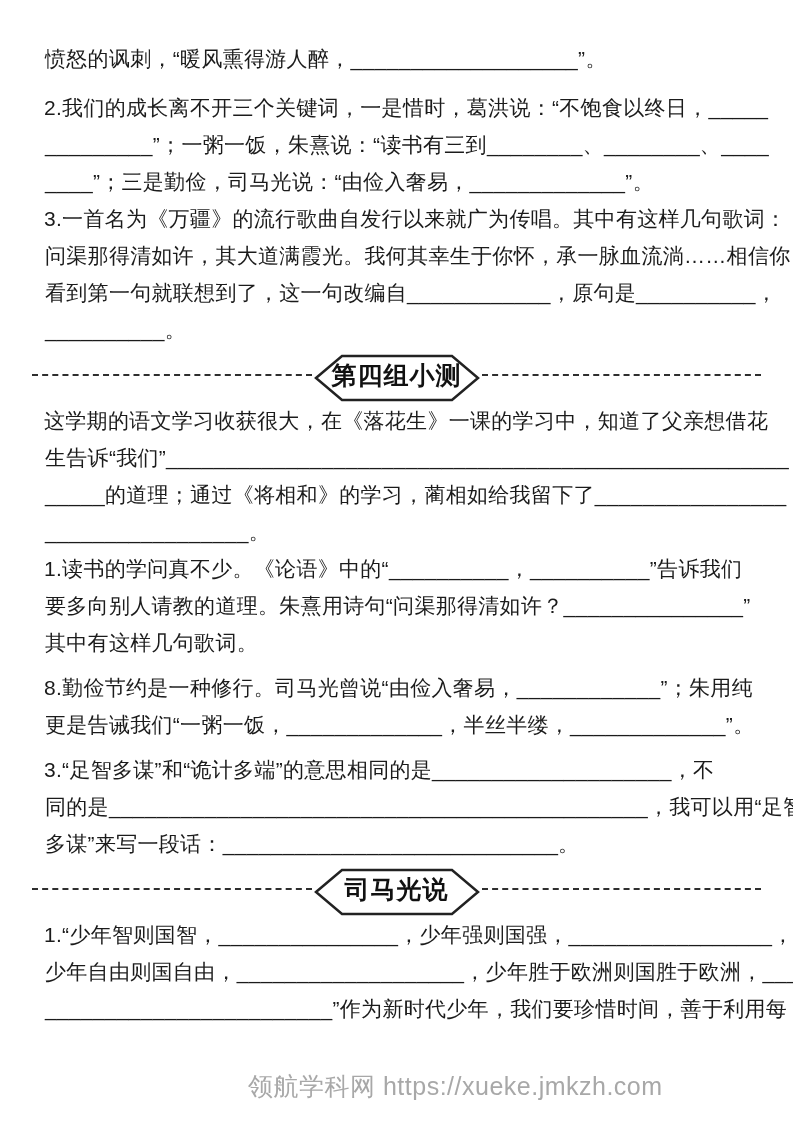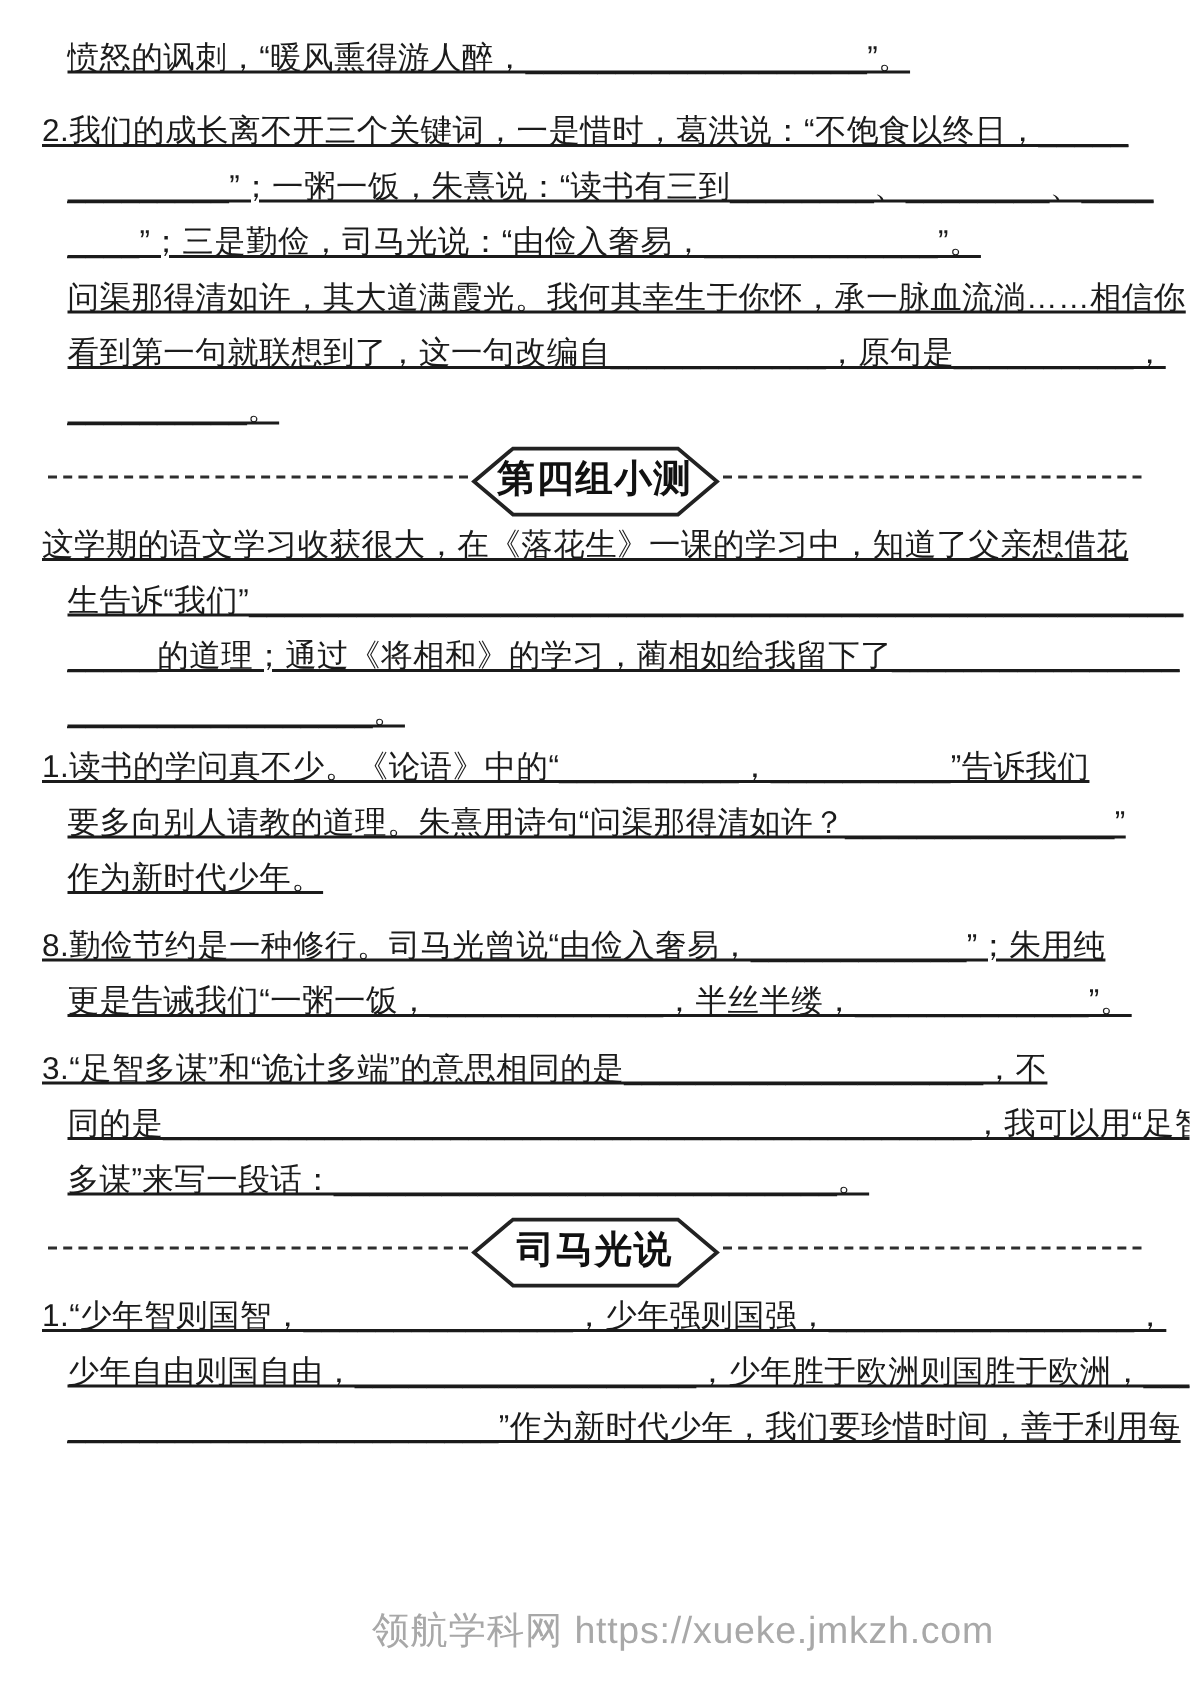--- a/index.html
+++ b/index.html
@@ -6,32 +6,31 @@
   body {
     width: 793px;
     height: 1122px;
     background: #ffffff;
     font-family: "Liberation Sans", sans-serif;
     color: #1b1b1b;
     position: relative;
     overflow: hidden;
   }
   .page {
-    padding-top: 20px;
+    padding-top: 40px;
     width: 793px;
-    text-decoration: underline;
   }
   .line {
     font-size: 21px;
     line-height: 37px;
     white-space: nowrap;
     overflow: hidden;
     letter-spacing: 0.3px;
   }
-  .ind-a { padding-left: 28px; }   
+  .ind-a { padding-left: 28px; margin-left: 16px; }   
   .ind-b { padding-left: 45px; }   
   .gap-lg { margin-top: 12px; }
   .gap-sm { margin-top: 8px; }
 
   .divider {
     display: flex;
     align-items: center;
     height: 46px;
     margin: 4px 0;
     padding: 0 32px;
@@ -73,20 +72,21 @@
 </style>
 </head>
 <body>
 
 <div class="page">
 
   <div class="line ind-b">愤怒的讽刺，“暖风熏得游人醉，___________________”。</div>
   <div class="line ind-a gap-lg">2.我们的成长离不开三个关键词，一是惜时，葛洪说：“不饱食以终日，_____</div>
   <div class="line ind-b">_________”；一粥一饭，朱熹说：“读书有三到________、________、____</div>
   <div class="line ind-b">____”；三是勤俭，司马光说：“由俭入奢易，_____________”。</div>
+  <div class="line ind-a">3.一首名为《万疆》的流行歌曲自发行以来就广为传唱。其中有这样几句歌词：</div>
   <div class="line ind-b">问渠那得清如许，其大道满霞光。我何其幸生于你怀，承一脉血流淌……相信你</div>
   <div class="line ind-b">看到第一句就联想到了，这一句改编自____________，原句是__________，</div>
   <div class="line ind-b">__________。</div>
 
   <div class="divider">
     <div class="dash"></div>
     <div class="badge">
       <svg viewBox="0 0 166 48">
         <polygon points="2,24 28,2 138,2 164,24 138,46 28,46" fill="#ffffff" stroke="#222222" stroke-width="2.5"></polygon>
       </svg>
@@ -96,21 +96,21 @@
   </div>
 
   <div class="line ind-a">这学期的语文学习收获很大，在《落花生》一课的学习中，知道了父亲想借花</div>
   <div class="line ind-b">生告诉“我们”____________________________________________________</div>
   <div class="line ind-b">_____的道理；通过《将相和》的学习，蔺相如给我留下了________________</div>
   <div class="line ind-b">_________________。</div>
 
 
   <div class="line ind-a">1.读书的学问真不少。《论语》中的“__________，__________”告诉我们</div>
   <div class="line ind-b">要多向别人请教的道理。朱熹用诗句“问渠那得清如许？_______________”</div>
-  <div class="line ind-b">作为新时代少年。</div>
+  <div class="line ind-b">其中有这样几句歌词。</div>
   <div class="line ind-a gap-sm">8.勤俭节约是一种修行。司马光曾说“由俭入奢易，____________”；朱用纯</div>
   <div class="line ind-b">更是告诫我们“一粥一饭，_____________，半丝半缕，_____________”。</div>
   <div class="line ind-a gap-sm">3.“足智多谋”和“诡计多端”的意思相同的是____________________，不</div>
   <div class="line ind-b">同的是_____________________________________________，我可以用“足智</div>
   <div class="line ind-b">多谋”来写一段话：____________________________。</div>
 
   <div class="divider">
     <div class="dash"></div>
     <div class="badge">
       <svg viewBox="0 0 166 48">

